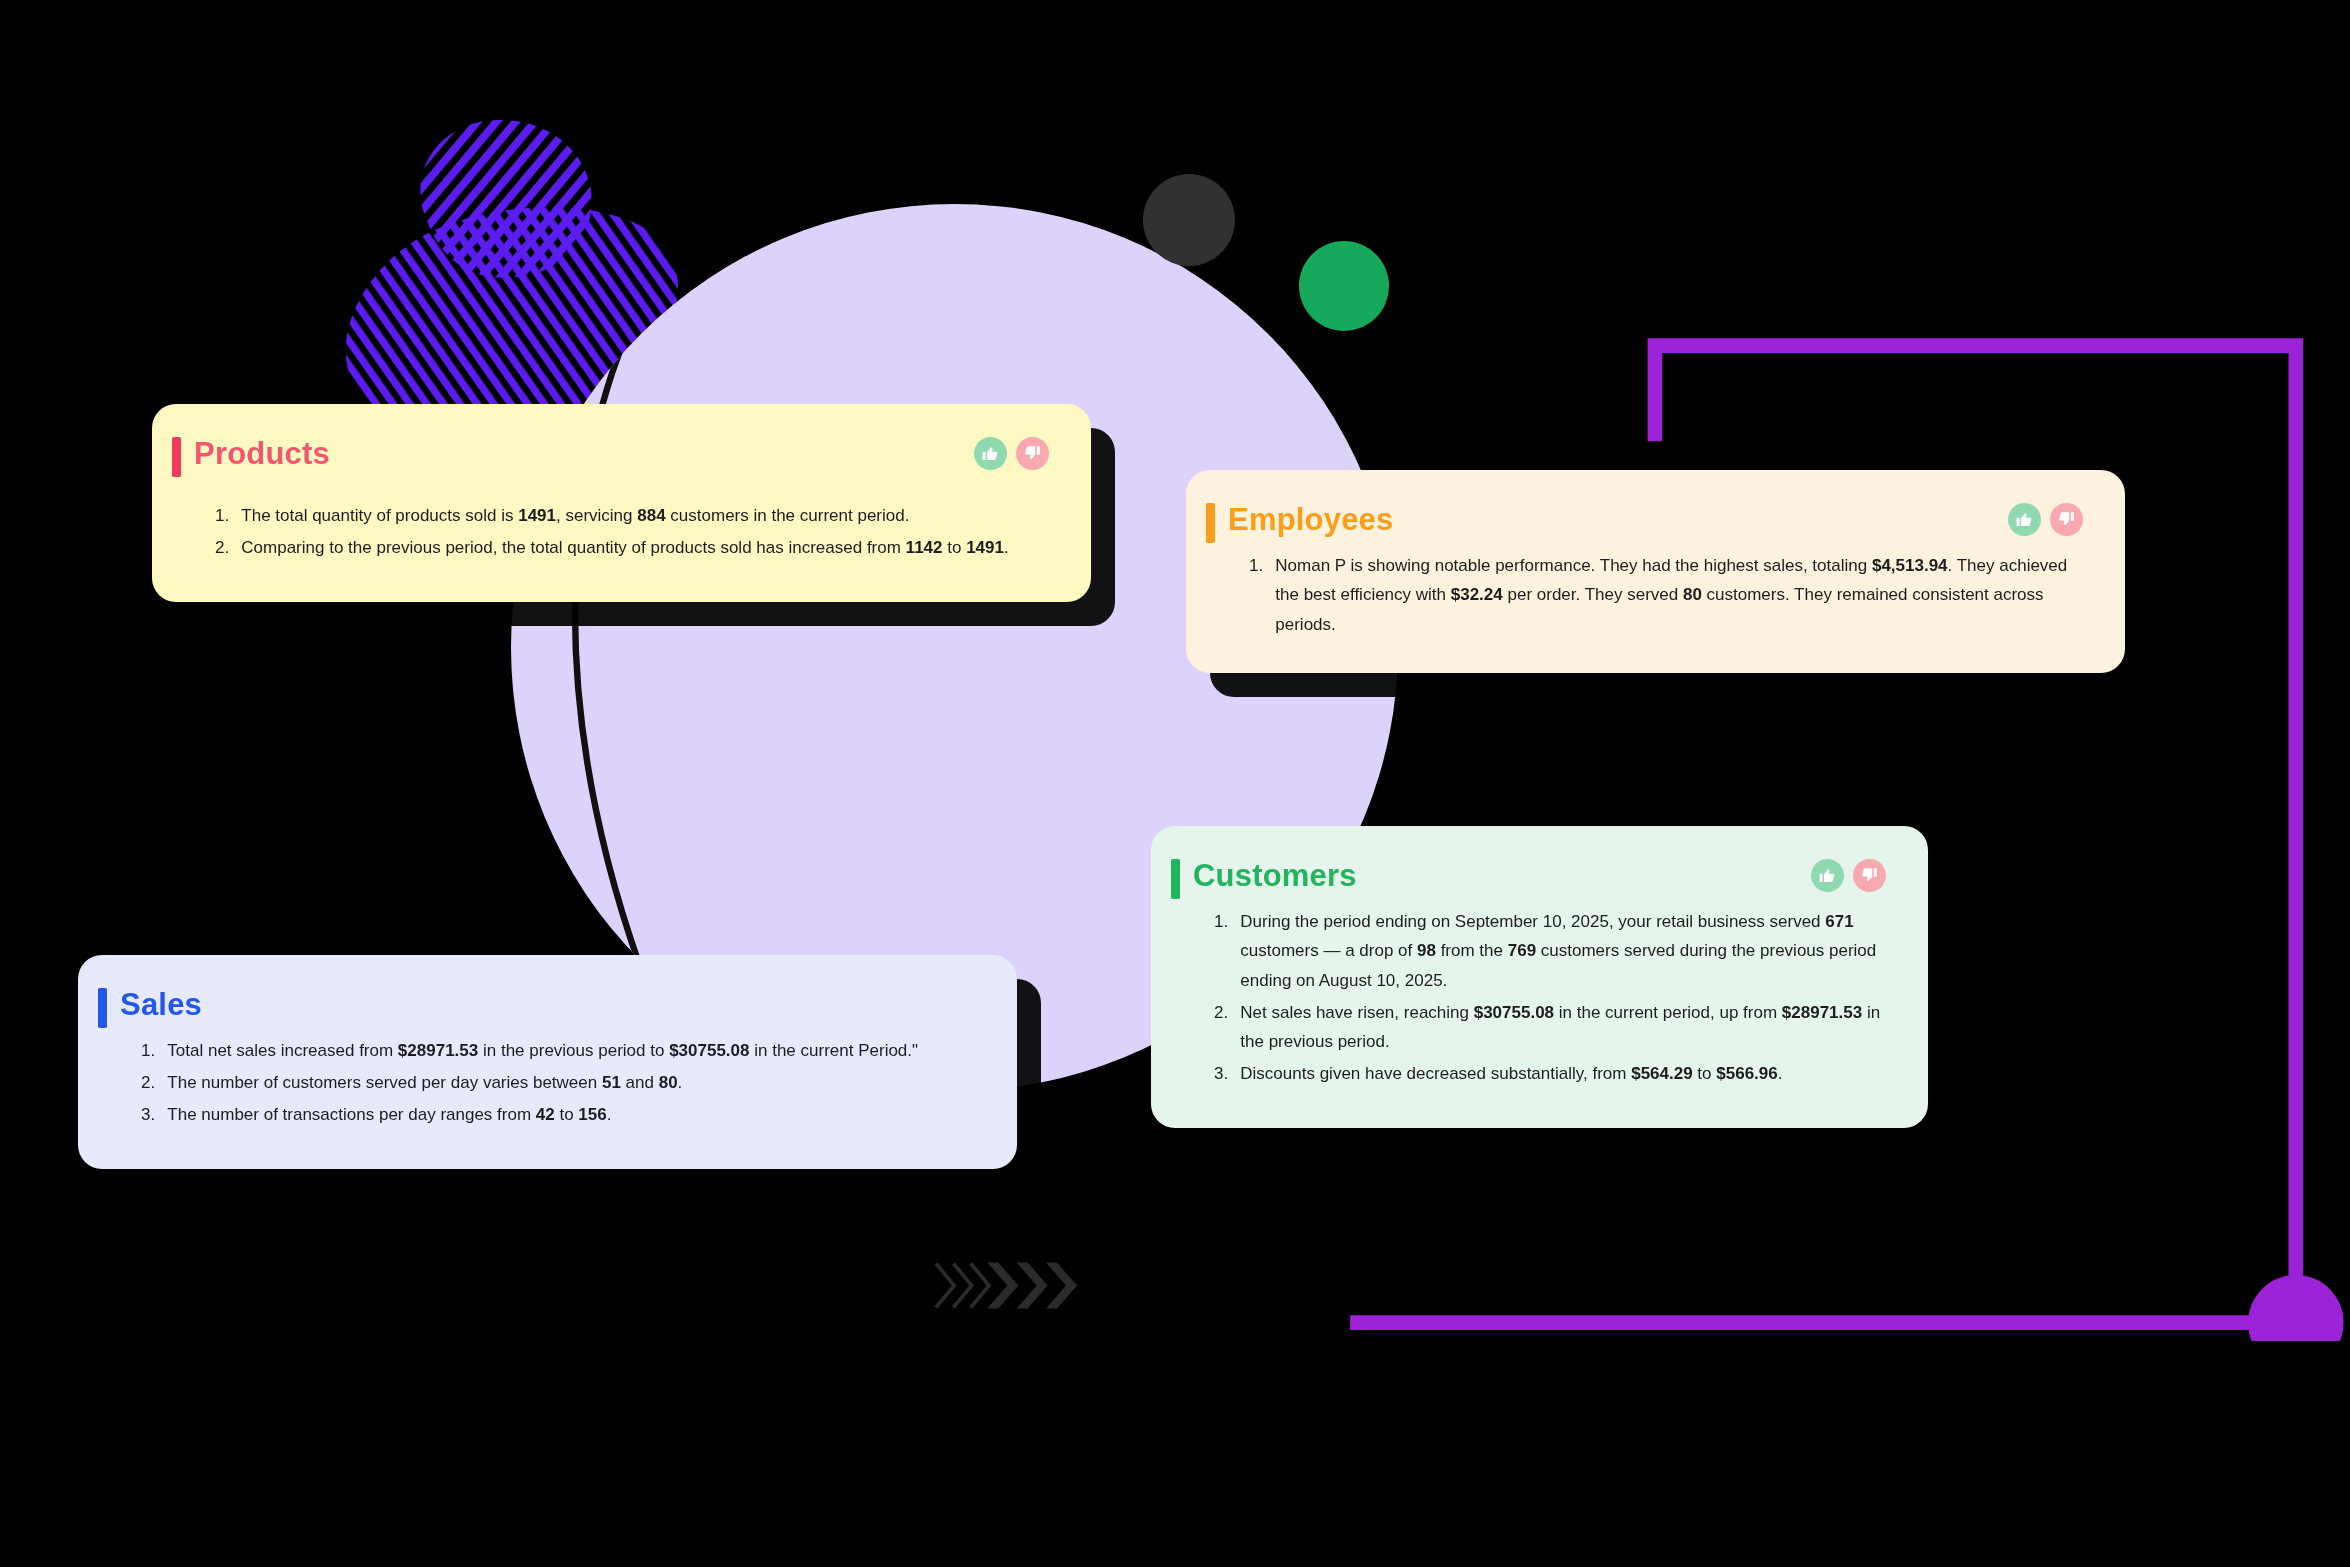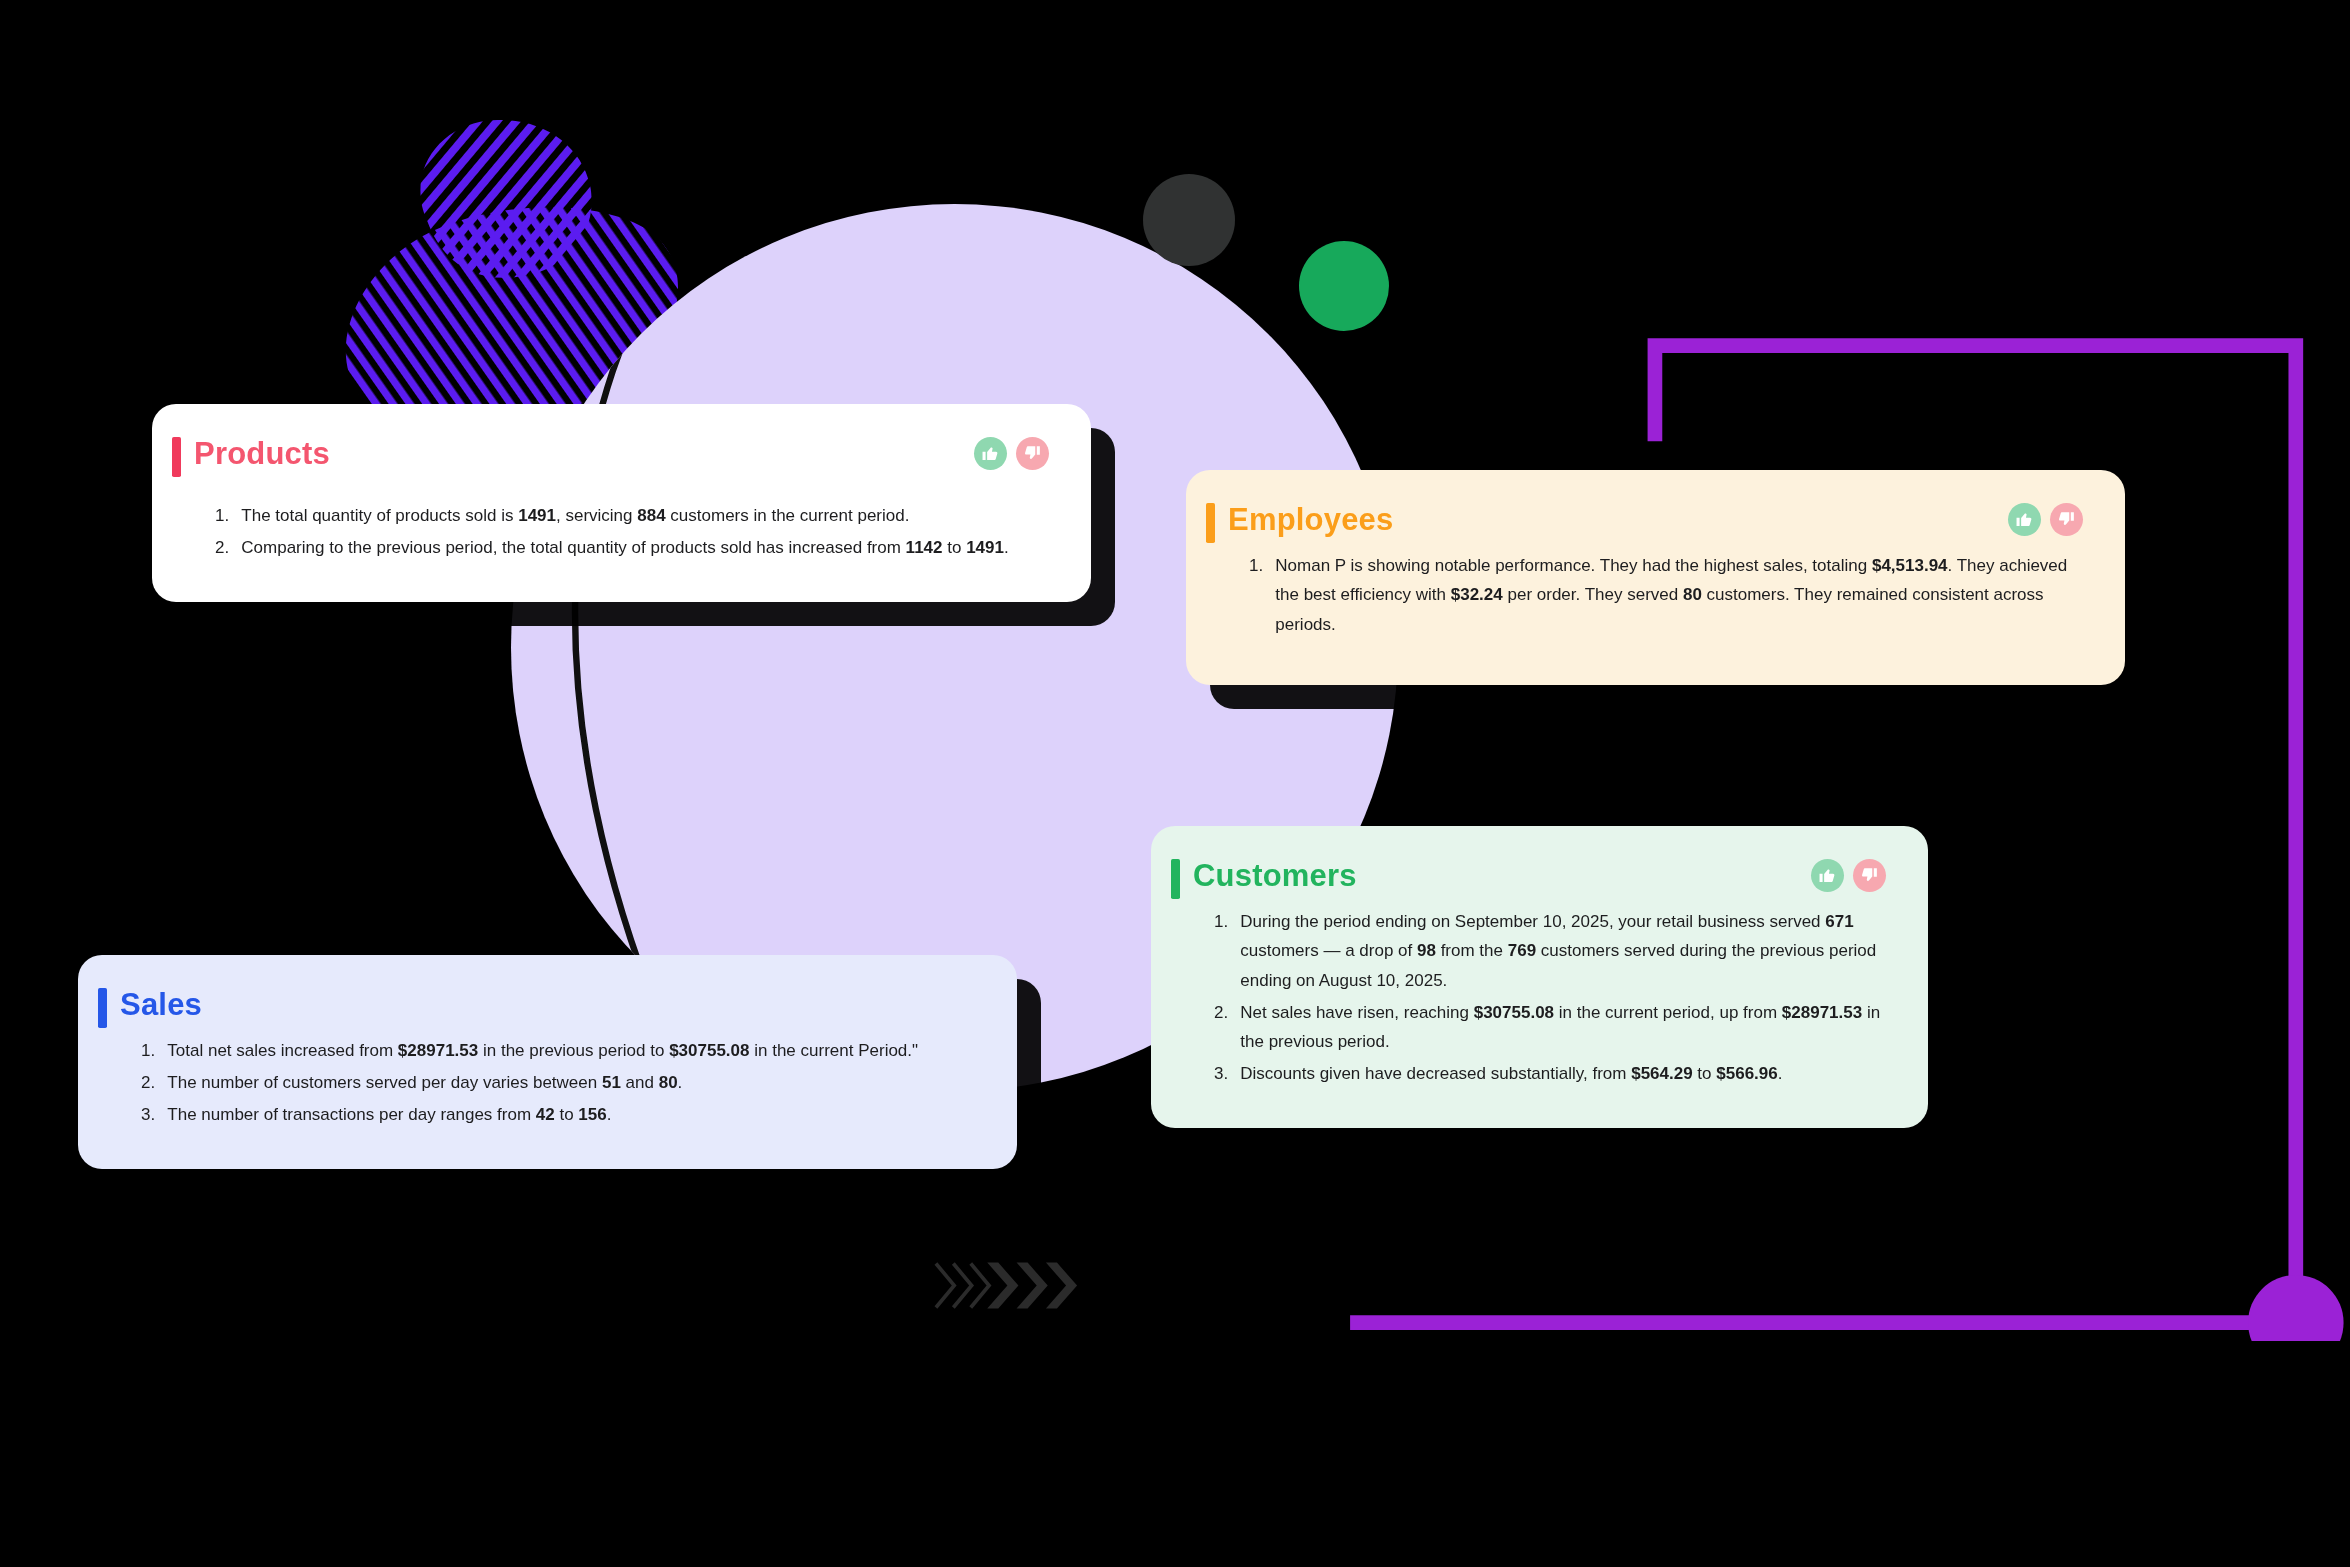--- a/index.html
+++ b/index.html
@@ -113,34 +113,34 @@
     color:#1d1d1f;
     font-weight:400;
   }
   ol.insights li { margin-bottom:2.8px; padding-left:7.3px; }
   ol.insights li b { font-weight:700; }
 
   
   #card-products {
     left:152px; top:404px;
     width:939px;
-    background:#ffffff;
+    background:#fef9c3;
   }
   #card-products .card-title { color:#f4566f; }
   #card-products .accent { background:#f03a5c; }
   #card-products ol.insights { margin-top:29px; }
 
   #card-employees {
     left:1186px; top:470px;
     width:939px;
     background:#fdf2dd;
   }
   #card-employees .card-title { color:#fb9e1a; }
   #card-employees .accent { background:#fb9e1a; }
-  #card-employees { padding-bottom:43px; }
+  #card-employees { padding-bottom:31px; }
 
   #card-customers {
     left:1151px; top:826px;
     width:777px;
     background:#e6f5ec;
   }
   #card-customers .card-title { color:#22b45e; }
   #card-customers .accent { background:#22b45e; }
 
   #card-sales {

